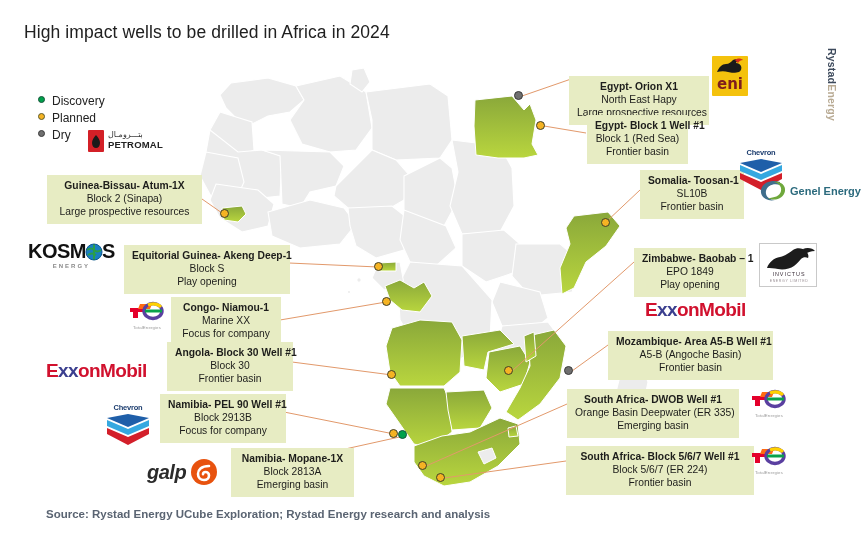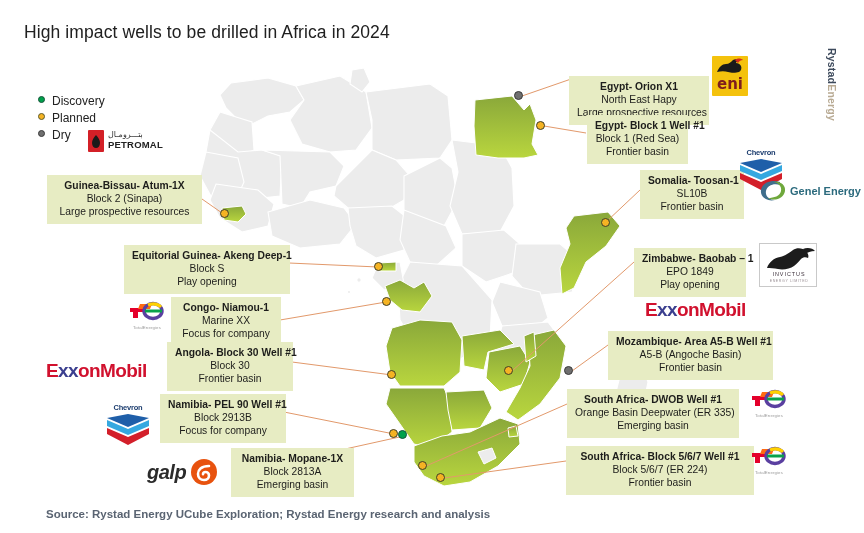--- a/index.html
+++ b/index.html
@@ -348,20 +348,32 @@
         <rect x="0" y="0" width="16" height="22" fill="#d32027" rx="1"></rect>
         <path d="M8,5 C10.5,8 12,10 12,13 C12,16 10.2,18 8,18 C5.8,18 4,16 4,13 C4,10 5.5,8 8,5 Z" fill="#1a1a1a"></path>
       </svg>
       <div>
         <div class="pm-ar">بتـــرومـال</div>
         <div class="pm-word">PETROMAL</div>
       </div>
     </div>
   </div>
 
+  <div class="logo" style="left:28px; top:240px;">
+    <div style="display:flex; align-items:center;">
+      <span class="kosmos-word">KOSM</span>
+      <svg width="18" height="18" viewBox="0 0 18 18" style="margin:0 -1px 0 -1px;">
+        <circle cx="9" cy="9" r="8" fill="#1a7ec2"></circle>
+        <path d="M2,7 Q6,4 9,7 Q12,10 16,7 M3,12 Q7,9 11,12 M9,1 L9,17" stroke="#2a9e4a" stroke-width="2" fill="none"></path>
+        <circle cx="9" cy="9" r="8" fill="none" stroke="#0e5b8f" stroke-width="1"></circle>
+      </svg>
+      <span class="kosmos-word">S</span>
+    </div>
+    <div class="kosmos-sub">ENERGY</div>
+  </div>
 
   <div class="logo" style="left:126px; top:300px; width:42px;">
     <svg width="42" height="22" viewBox="0 0 42 22">
       <path d="M4,8 L20,8 L20,12 L12,12 L12,18 L7,18 L7,12 L4,12 Z" fill="#e4002b"></path>
       <path d="M14,4 L26,4 L24,9 L12,9 Z" fill="#ff6a13"></path>
       <ellipse cx="27" cy="11" rx="9" ry="7.5" fill="none" stroke="#5a3fa0" stroke-width="3.4"></ellipse>
       <path d="M19,11 L36,11" stroke="#0aa24b" stroke-width="3"></path>
       <path d="M22,5 Q30,2 35,7" stroke="#ffd100" stroke-width="3" fill="none"></path>
     </svg>
     <div class="te-sub">TotalEnergies</div>

